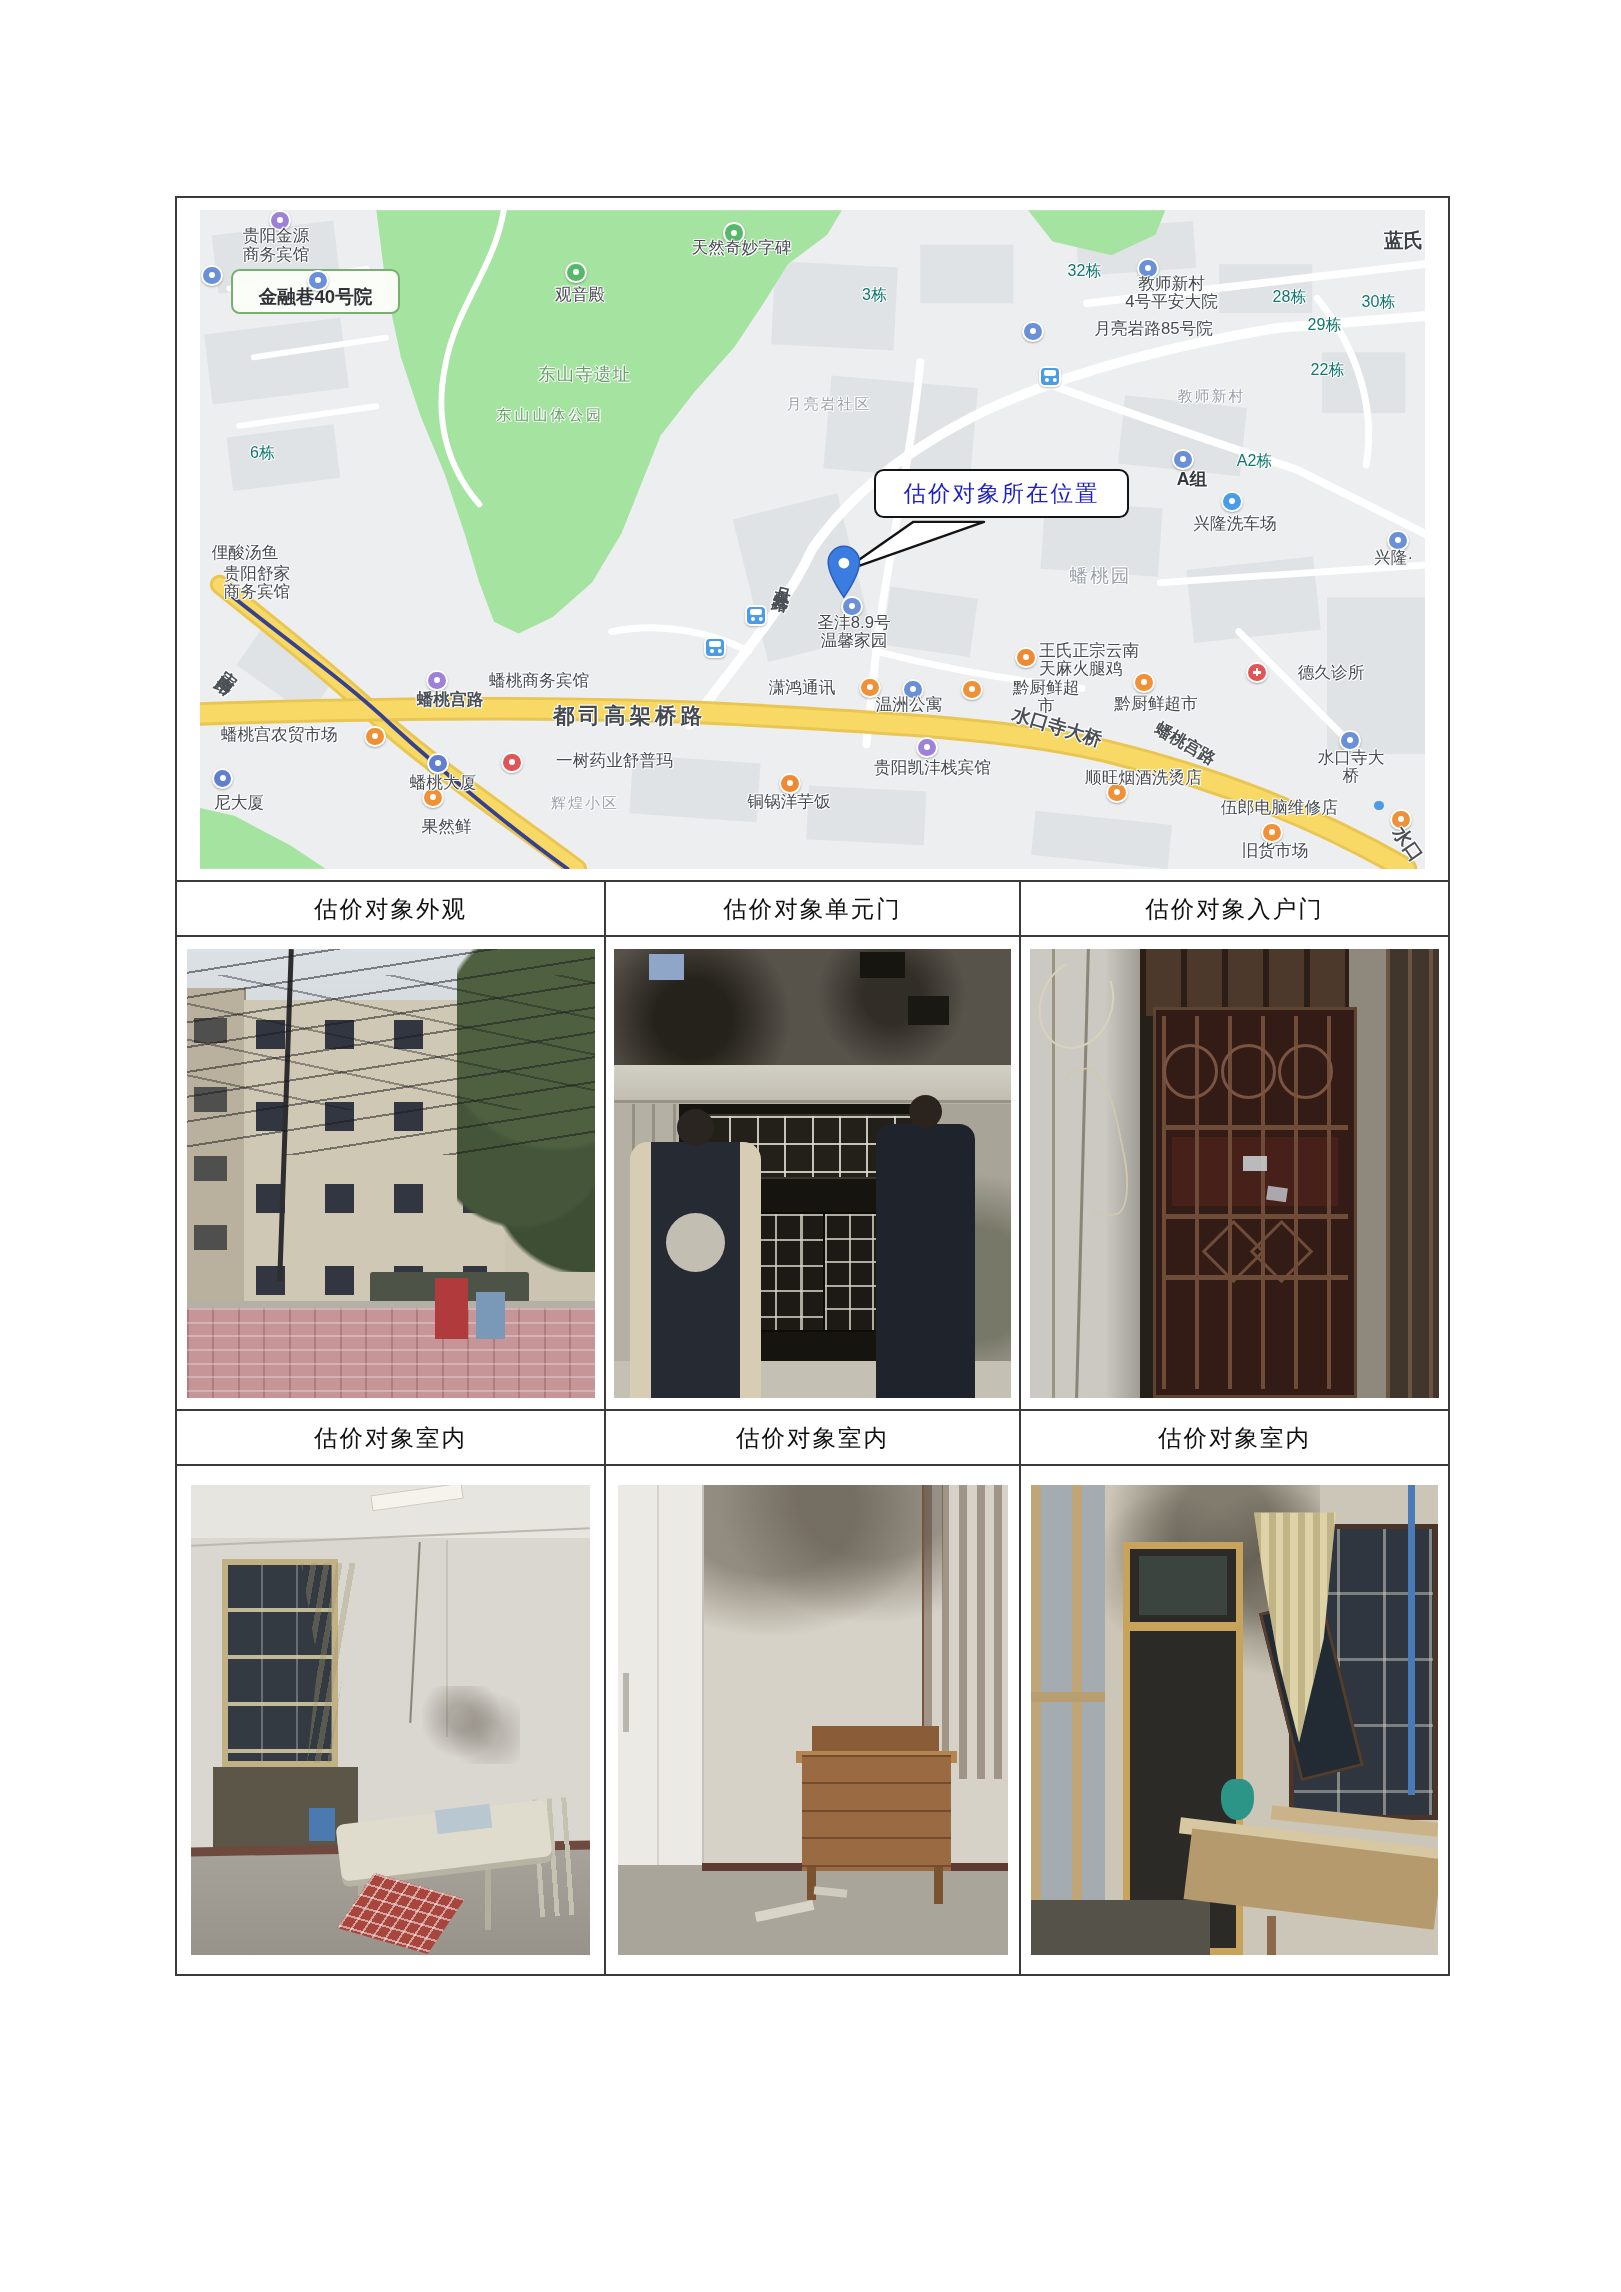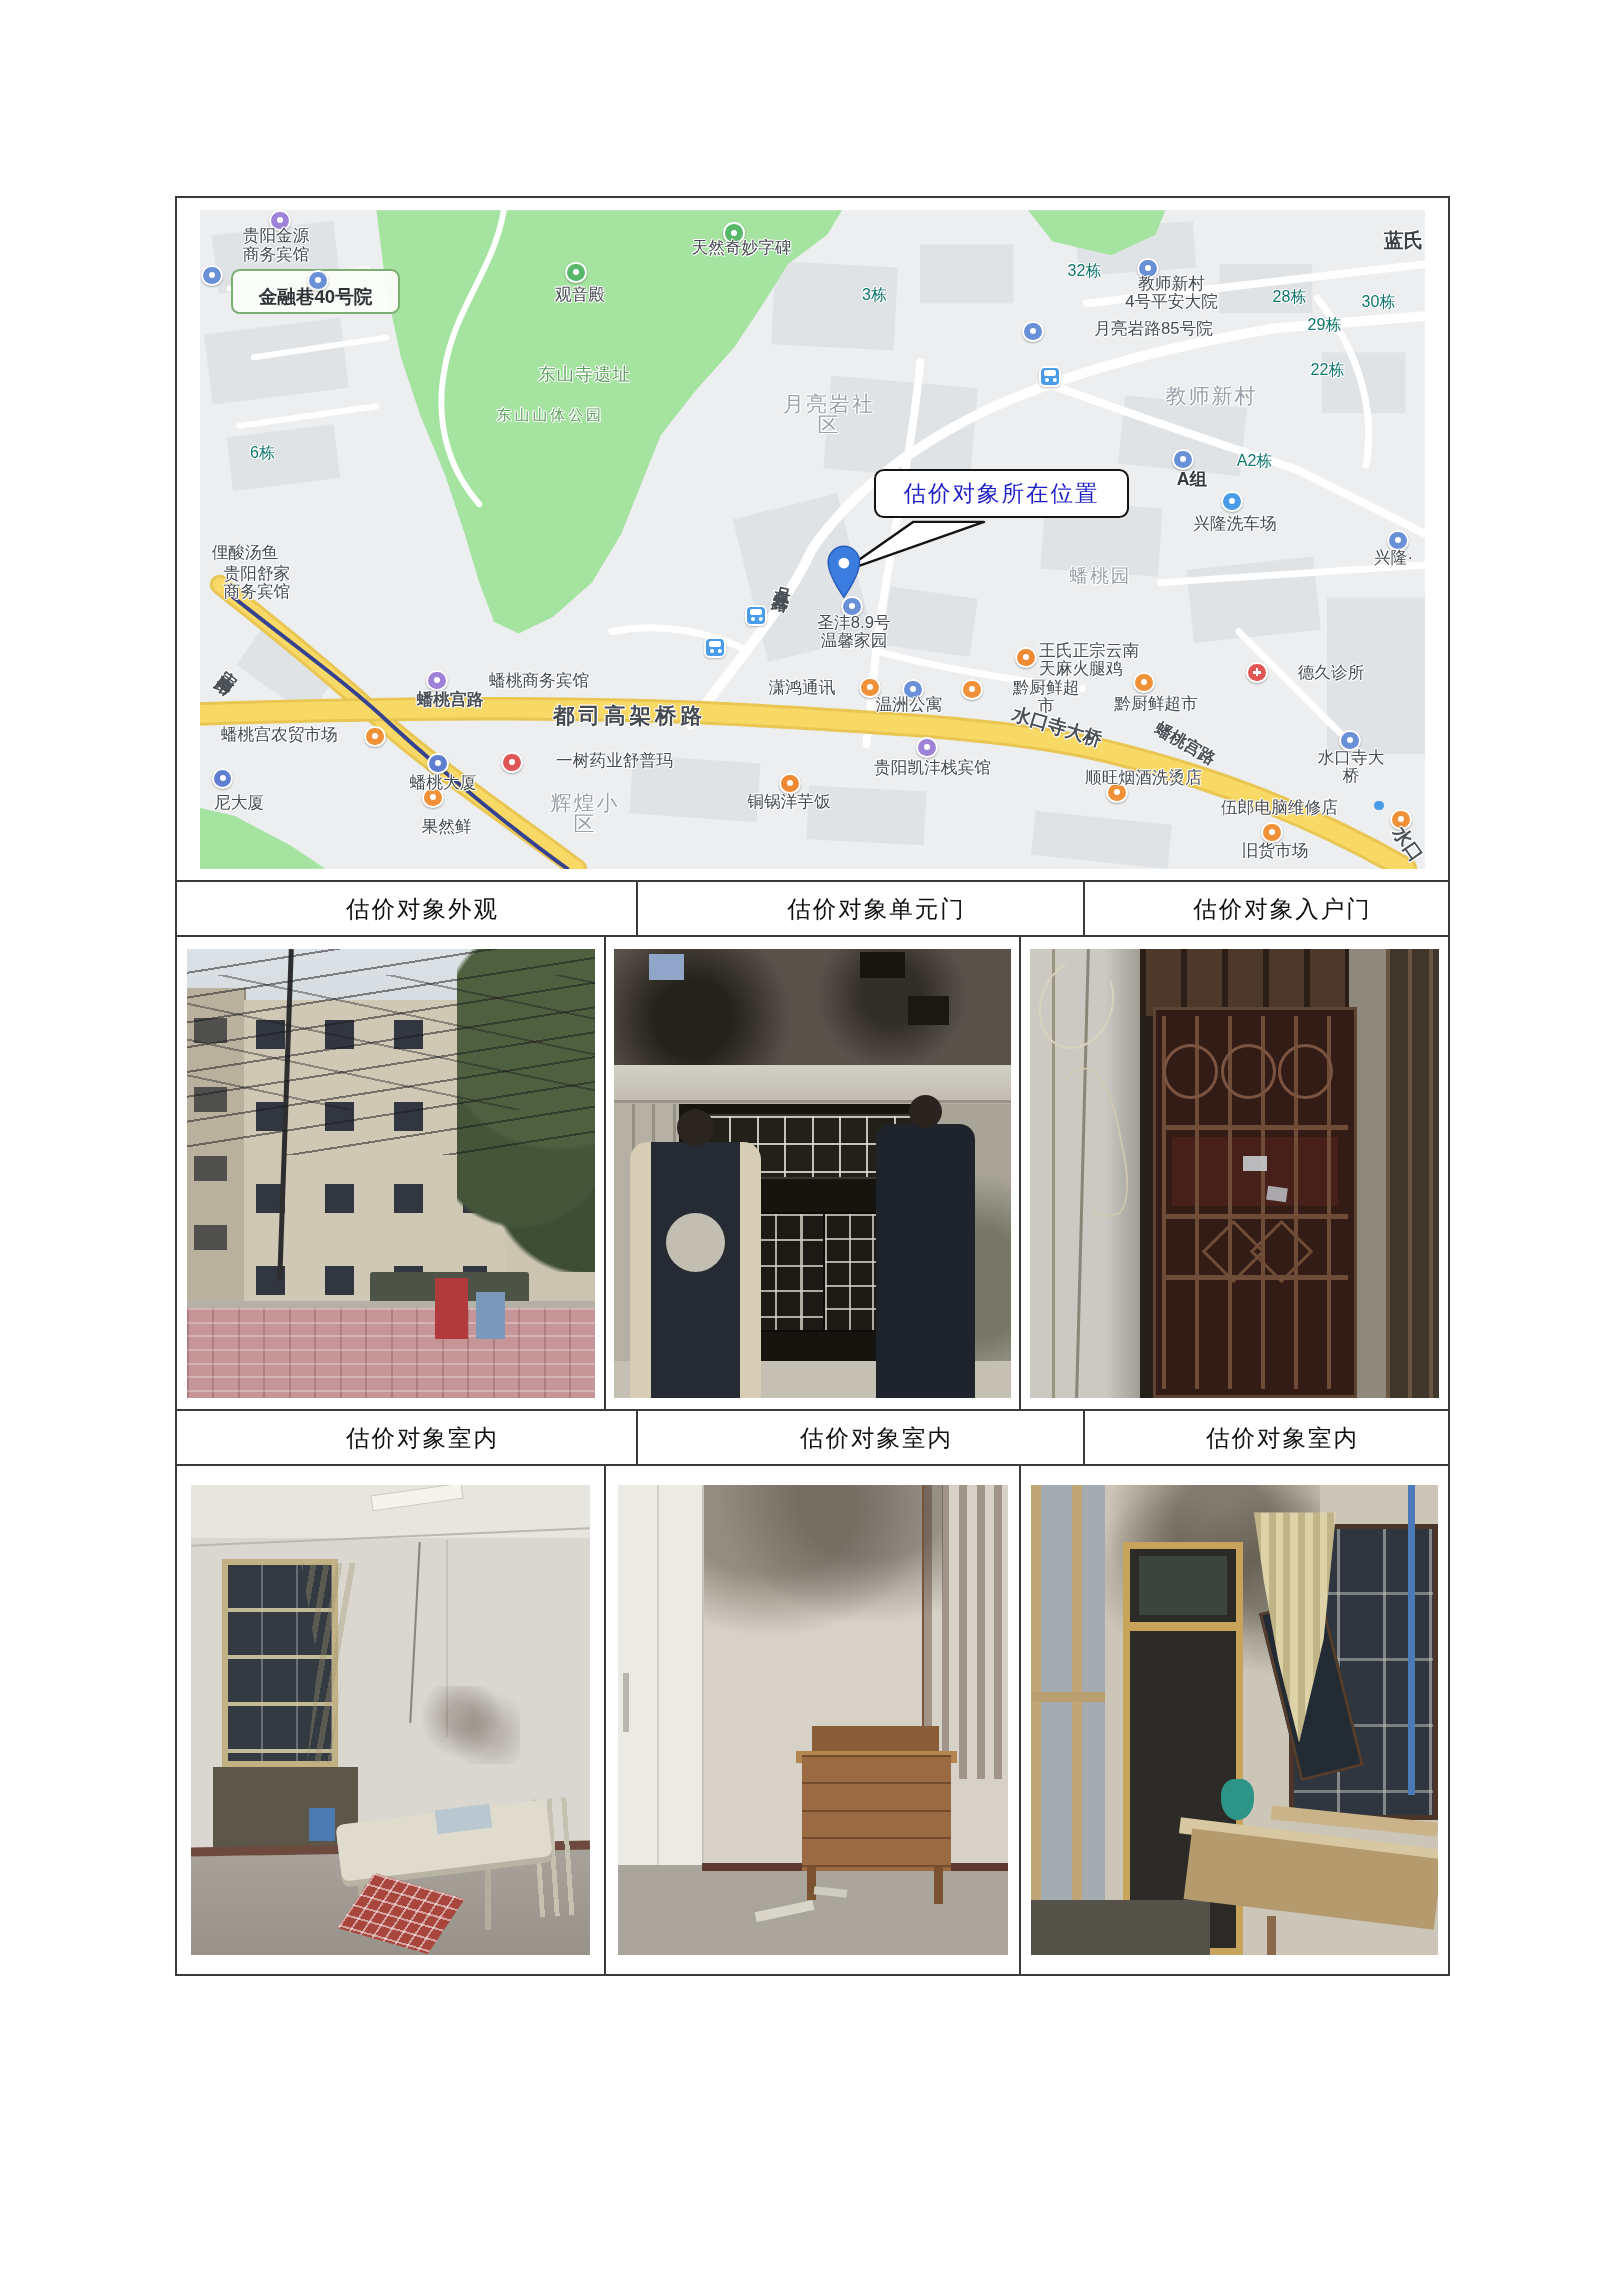--- a/index.html
+++ b/index.html
@@ -12,31 +12,31 @@
   .row:last-child{border-bottom:none;}
   .title-row{height:51px;display:flex;align-items:center;justify-content:center;}
   .doc-title{font-family:"Liberation Serif","DejaVu Serif",serif;font-size:25.5px;color:#111;letter-spacing:2px;}
   .map-row{height:684px;display:flex;align-items:center;justify-content:center;}
   .cells{display:flex;align-items:stretch;}
   .cell{box-sizing:border-box;position:relative;display:flex;align-items:center;justify-content:center;}
   .c1{width:429px;border-right:2px solid #3a3a3a;}
   .c2{width:415px;border-right:2px solid #3a3a3a;}
   .c3{flex:1;}
   .hdr-row{height:55px;}
-  .hdr-row .cell{font-family:"Liberation Serif","DejaVu Serif",serif;font-size:23.5px;color:#111;letter-spacing:2px;margin-left:32px;}
+  .hdr-row .cell{font-family:"Liberation Serif","DejaVu Serif",serif;font-size:23.5px;color:#111;letter-spacing:2px;}
   .ph-row1{height:474px;}
   .ph-row2{height:508px;}
   
   .map-box{position:relative;width:1225px;height:659px;background:#eceef0;overflow:hidden;}
   .map-box svg{position:absolute;left:0;top:0;z-index:1;}
   .lbl{position:absolute;z-index:3;text-align:center;font-size:16.7px;line-height:18.6px;color:#454a50;
        white-space:pre-line;text-shadow:1px 0 0 #fff,-1px 0 0 #fff,0 1px 0 #fff,0 -1px 0 #fff,1px 1px 0 #fff,-1px -1px 0 #fff;}
   .ta-l{text-align:left;}
   .lbl-bldg{font-size:16px;color:#0f766e;}
-  .lbl-area{font-size:21px;color:#9aa1ab;letter-spacing:2px;line-height:21.6px;}
+  .lbl-area{font-size:15px;color:#9aa1ab;letter-spacing:2px;line-height:21.6px;}
   .lbl-green{color:#5da05d;font-size:17.6px;letter-spacing:1px;}
   .lbl-green.big{font-size:15px;letter-spacing:2.9px;text-align:right;}
   .lbl-road{font-weight:bold;color:#4a5056;}
   .lbl-road-big{font-weight:bold;color:#464b52;font-size:21.6px;letter-spacing:3.9px;}
   .lbl-poi-big{font-weight:bold;color:#3c4248;font-size:19.6px;}
   .lbl-bold{font-weight:bold;color:#33383e;font-size:17.6px;}
   .v{writing-mode:vertical-rl;letter-spacing:2.9px;}
   .jrx{position:absolute;left:31px;top:59px;width:169px;height:45px;z-index:4;box-sizing:border-box;
        background:rgba(251,253,249,.96);border:2px solid #79b071;border-radius:8.8px;
        display:flex;align-items:flex-end;justify-content:center;padding-bottom:2px;

